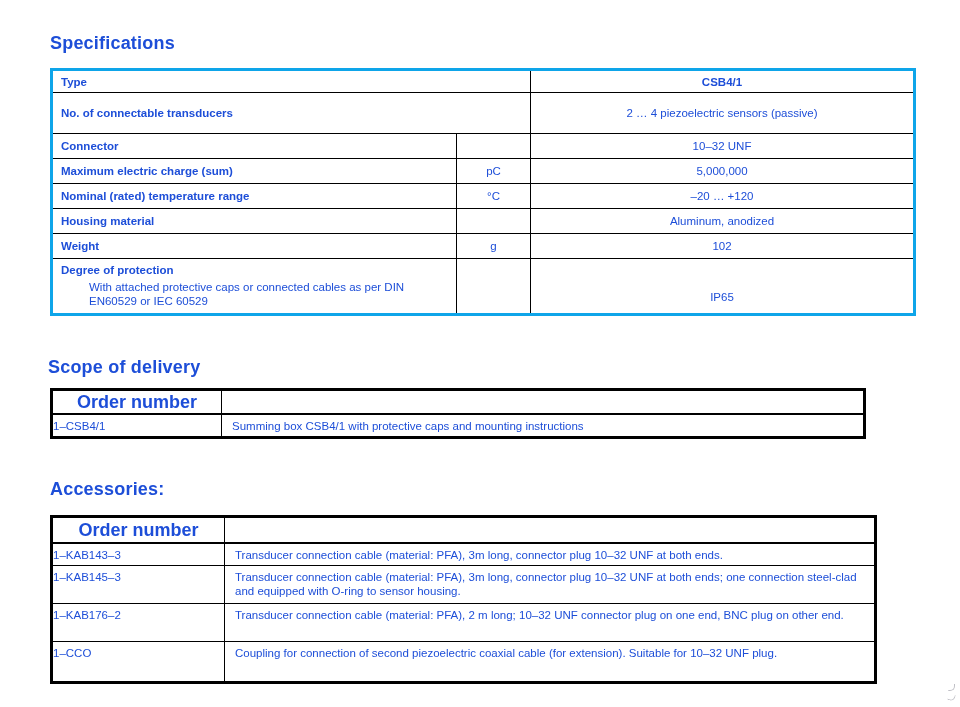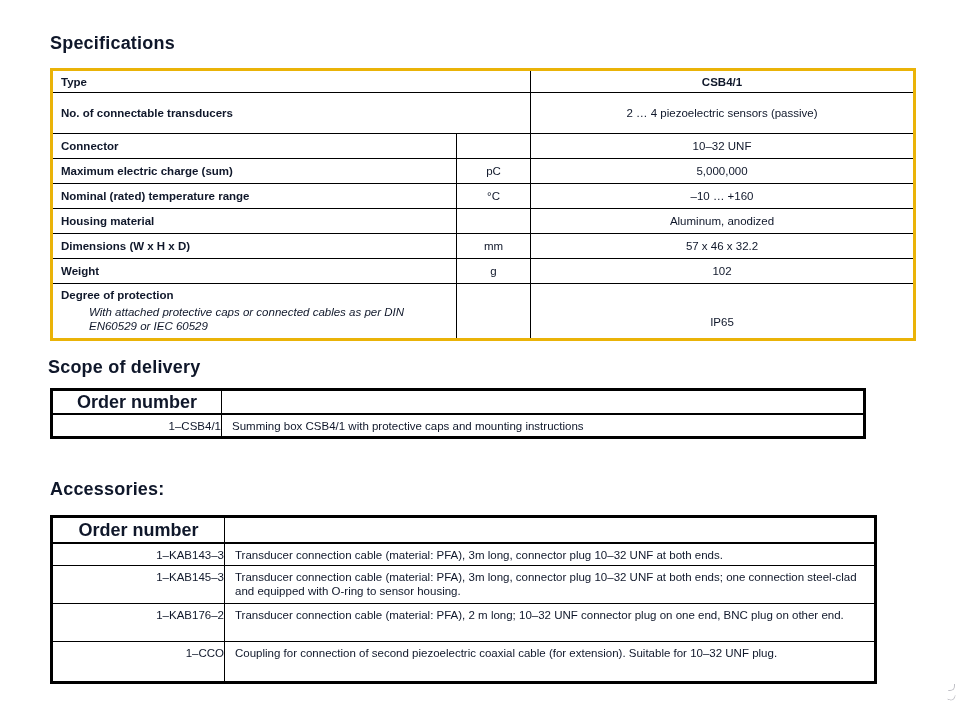--- a/index.html
+++ b/index.html
@@ -1,21 +1,21 @@
 <!DOCTYPE html>
 <html><head>
 <meta charset="utf-8">
 <style>
   html, body { margin: 0; padding: 0; background: #ffffff; }
   .page {
     position: relative;
     width: 960px;
     height: 707px;
     background: #ffffff;
-    color: #0f172a;
+    color: #1d4ed8;
     font-family: "Liberation Sans", "DejaVu Sans", sans-serif;
     overflow: hidden;
   }
   .section-title {
     position: absolute;
     margin: 0;
     font-size: 18px;
     font-weight: bold;
     letter-spacing: 0.2px;
   }
@@ -24,48 +24,47 @@
   #title-acc   { left: 50px; top: 479px; }
 
   table {
     position: absolute;
     border-collapse: collapse;
     table-layout: fixed;
     font-size: 11.5px;
     line-height: 14px;
   }
   
-  #spec-table { left: 50px; top: 68px; width: 863px; border: 3px solid #eab308; }
+  #spec-table { left: 50px; top: 68px; width: 863px; border: 3px solid #0ea5e9; }
   #spec-table td { border: 1.5px solid #000; padding: 0; vertical-align: middle; }
   #spec-table td.label { font-weight: bold; text-align: left; padding: 2px 6px 2px 8px; }
   #spec-table td.unit  { text-align: center; }
   #spec-table td.value { text-align: center; }
   #spec-table td.value.bold { font-weight: bold; margin-left: 6px; }
   #spec-table tr.row-deg td.label { vertical-align: top; padding-top: 4px; }
   #spec-table tr.row-deg td.value { vertical-align: bottom; padding-bottom: 9px; }
   .label-sub {
     font-weight: normal;
     padding-left: 28px;
     padding-top: 3px;
     max-width: 330px;
-    font-style: italic;
   }
   
   #scope-table { left: 50px; top: 388px; width: 813px; border: 3px solid #000; }
   #acc-table   { left: 50px; top: 515px; width: 824px; border: 3px solid #000; }
   #scope-table td, #acc-table td { border: 1px solid #000; padding: 0; }
   #scope-table td.hdr, #acc-table td.hdr {
     font-size: 18px;
     font-weight: bold;
     text-align: center;
     vertical-align: middle;
     border-bottom-width: 2px;
   }
   #scope-table td.ord, #acc-table td.ord {
-    text-align: right;
+    text-align: left;
     vertical-align: top;
     padding-top: 4px;
   }
   #scope-table td.desc, #acc-table td.desc {
     text-align: left;
     vertical-align: top;
     padding: 4px 10px 3px 10px;
   }
   
   .corner-artifact {
@@ -114,31 +113,26 @@
       <td class="value">10–32 UNF</td>
     </tr>
     <tr style="height:25px">
       <td class="label">Maximum electric charge (sum)</td>
       <td class="unit">pC</td>
       <td class="value">5,000,000</td>
     </tr>
     <tr style="height:25px">
       <td class="label">Nominal (rated) temperature range</td>
       <td class="unit">°C</td>
-      <td class="value">–10 … +160</td>
+      <td class="value">–20 … +120</td>
     </tr>
     <tr style="height:25px">
       <td class="label">Housing material</td>
       <td class="unit"></td>
       <td class="value">Aluminum, anodized</td>
-    </tr>
-    <tr style="height:25px">
-      <td class="label">Dimensions (W x H x D)</td>
-      <td class="unit">mm</td>
-      <td class="value">57 x 46 x 32.2</td>
     </tr>
     <tr style="height:25px">
       <td class="label">Weight</td>
       <td class="unit">g</td>
       <td class="value">102</td>
     </tr>
     <tr class="row-deg" style="height:56px">
       <td class="label">
         <div class="label-main">Degree of protection</div>
         <div class="label-sub">With attached protective caps or connected cables as per DIN EN60529 or IEC 60529</div>

